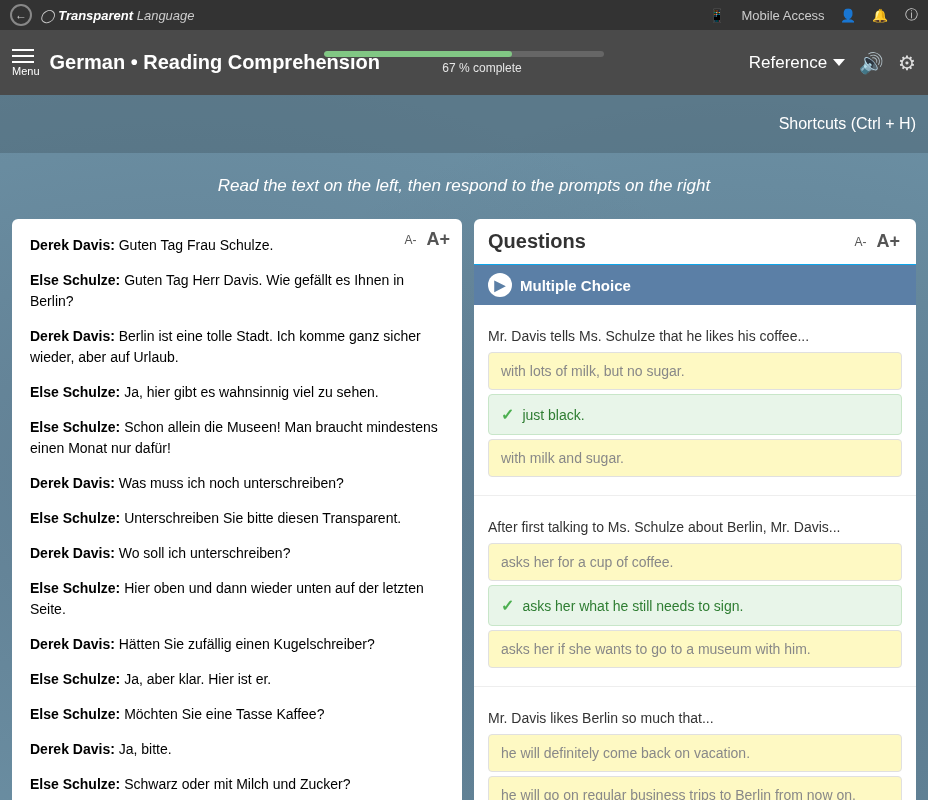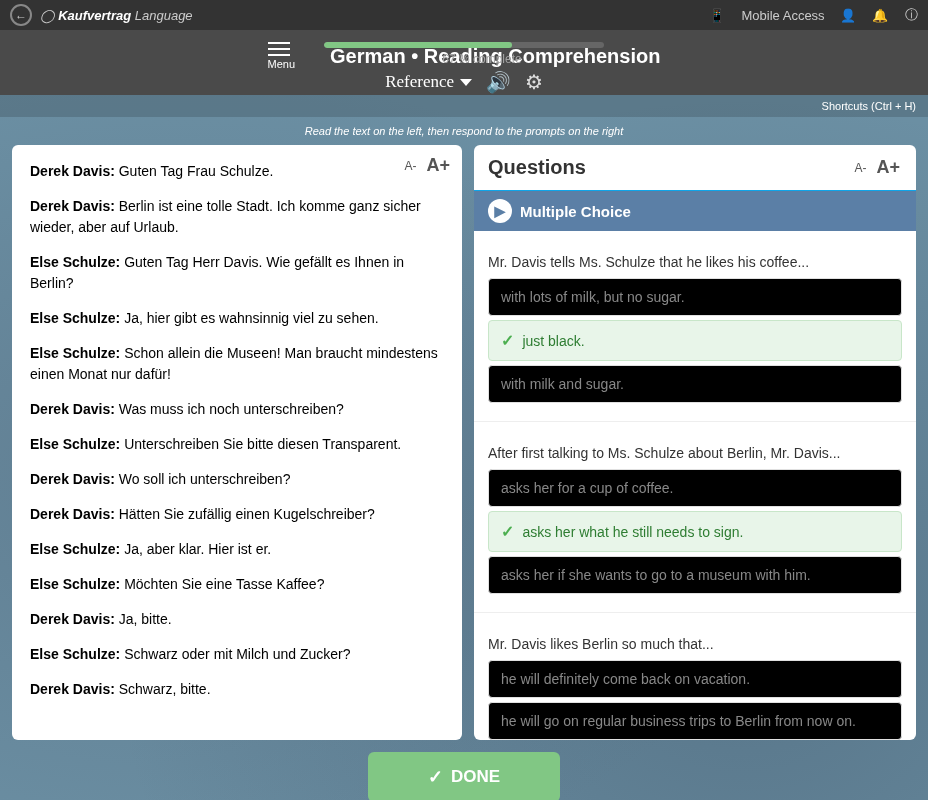--- a/index.html
+++ b/index.html
@@ -65,41 +65,39 @@
     
     .main-toolbar {
       position: relative;
       z-index: 10;
       background: #4a4a4a;
       height: 65px;
       display: flex;
       align-items: center;
       justify-content: space-between;
       padding: 12px 12px;
-      flex-direction: column;
     }
     .toolbar-left {
       display: flex;
       align-items: center;
       gap: 10px;
     }
     .menu-icon {
       display: flex; flex-direction: column; gap: 4px; cursor: pointer;
     }
     .menu-icon span {
       display: block; width: 22px; height: 2px; background: #fff;
     }
     .menu-label {
       color: #fff; font-size: 11px; text-align: center; margin-top: 2px;
     }
     .toolbar-title {
       color: #fff;
       font-size: 20px;
       font-weight: 600;
-      margin-left: 25px;
     }
     .toolbar-center {
       position: absolute;
       left: 50%;
       transform: translateX(-50%);
       display: flex;
       flex-direction: column;
       align-items: center;
       gap: 4px;
       width: 300px;
@@ -110,70 +108,69 @@
       background: #666;
       border-radius: 3px;
       overflow: hidden;
     }
     .progress-bar-fill {
       height: 100%;
       background: #81c784;
       border-radius: 3px;
     }
     .progress-label {
-      color: #a3a3a3;
+      color: #e5e5e5;
       font-size: 12px;
       margin-left: 36px;
     }
     .toolbar-right {
       display: flex;
       align-items: center;
       gap: 14px;
     }
     .reference-btn {
       display: flex;
       align-items: center;
       gap: 6px;
       color: #fff;
       font-size: 17px;
       font-weight: 500;
       cursor: pointer;
-      font-family: Liberation Serif, serif;
     }
     .chevron-down {
       width: 0; height: 0;
       border-left: 6px solid transparent;
       border-right: 6px solid transparent;
       border-top: 7px solid #fff;
     }
     .toolbar-icon {
       color: #ddd;
       font-size: 20px;
       cursor: pointer;
     }
 
     
     .shortcuts-bar {
       position: relative;
       z-index: 10;
       background: rgba(0,0,0,0.15);
-      padding: 5px 12px;
+      padding: 20px 12px;
       text-align: right;
       color: #fff;
-      font-size: 11px;
+      font-size: 16px;
     }
 
     
     .instruction-bar {
       position: relative;
       z-index: 10;
       text-align: center;
-      padding: 8px;
-      color: #fff;
-      font-size: 11px;
+      padding: 23px;
+      color: #fff;
+      font-size: 17px;
       font-style: italic;
     }
 
     
     .content-area {
       position: relative;
       z-index: 10;
       display: flex;
       gap: 12px;
       padding: 0 12px;
@@ -285,21 +282,21 @@
       border: 1px solid #e0e0e0;
       cursor: pointer;
       background: #fafafa;
     }
     .answer-option.correct {
       background: #e8f5e9;
       border-color: #c8e6c9;
       color: #2e7d32;
     }
     .answer-option.unselected {
-      background: #000000;
+      background: #fef9c3;
       color: #888;
     }
     .checkmark {
       color: #4caf50;
       font-size: 16px;
       font-weight: bold;
     }
 
     .question-divider {
       height: 1px;
@@ -334,21 +331,21 @@
   </style>
 </head>
 <body>
 
 <div class="top-nav">
   <div class="top-nav-left">
     <div class="back-btn">
       <span>←</span>
     </div>
     <span class="logo-text">
-      ◯ <span>Kaufvertrag</span> Language  ​
+      ◯ <span>Transparent</span> Language  ​
     </span>
   </div>
   <div class="top-nav-right">
     <span>📱</span>
     <span>Mobile Access</span>
     <span>👤</span>
     <span>🔔</span>
     <span>ⓘ</span>
   </div>
 </div>
@@ -395,27 +392,28 @@
 
   <div class="reading-panel">
     <div class="font-size-controls">
       <button class="font-btn small">A-</button>
       <button class="font-btn large">A+</button>
     </div>
 
     <div id="dialogue-container">
 
     <div class="dialogue-block"><span class="speaker">Derek Davis:</span><span> Guten Tag Frau Schulze.</span></div>
+        <div class="dialogue-block"><span class="speaker">Else Schulze:</span><span> Guten Tag Herr Davis. Wie gefällt es Ihnen in Berlin?</span></div>
         <div class="dialogue-block"><span class="speaker">Derek Davis:</span><span> Berlin ist eine tolle Stadt. Ich komme ganz sicher wieder, aber auf Urlaub.</span></div>
-        <div class="dialogue-block"><span class="speaker">Else Schulze:</span><span> Guten Tag Herr Davis. Wie gefällt es Ihnen in Berlin?</span></div>
         <div class="dialogue-block"><span class="speaker">Else Schulze:</span><span> Ja, hier gibt es wahnsinnig viel zu sehen.</span></div>
         <div class="dialogue-block"><span class="speaker">Else Schulze:</span><span> Schon allein die Museen! Man braucht mindestens einen Monat nur dafür!</span></div>
         <div class="dialogue-block"><span class="speaker">Derek Davis:</span><span> Was muss ich noch unterschreiben?</span></div>
         <div class="dialogue-block"><span class="speaker">Else Schulze:</span><span> Unterschreiben Sie bitte diesen Transparent.</span></div>
         <div class="dialogue-block"><span class="speaker">Derek Davis:</span><span> Wo soll ich unterschreiben?</span></div>
+        <div class="dialogue-block"><span class="speaker">Else Schulze:</span><span> Hier oben und dann wieder unten auf der letzten Seite.</span></div>
         <div class="dialogue-block"><span class="speaker">Derek Davis:</span><span> Hätten Sie zufällig einen Kugelschreiber?</span></div>
         <div class="dialogue-block"><span class="speaker">Else Schulze:</span><span> Ja, aber klar. Hier ist er.</span></div>
         <div class="dialogue-block"><span class="speaker">Else Schulze:</span><span> Möchten Sie eine Tasse Kaffee?</span></div>
         <div class="dialogue-block"><span class="speaker">Derek Davis:</span><span> Ja, bitte.</span></div>
         <div class="dialogue-block"><span class="speaker">Else Schulze:</span><span> Schwarz oder mit Milch und Zucker?</span></div>
         <div class="dialogue-block"><span class="speaker">Derek Davis:</span><span> Schwarz, bitte.</span></div>
       </div>
   </div>
 
   <div class="questions-panel">

